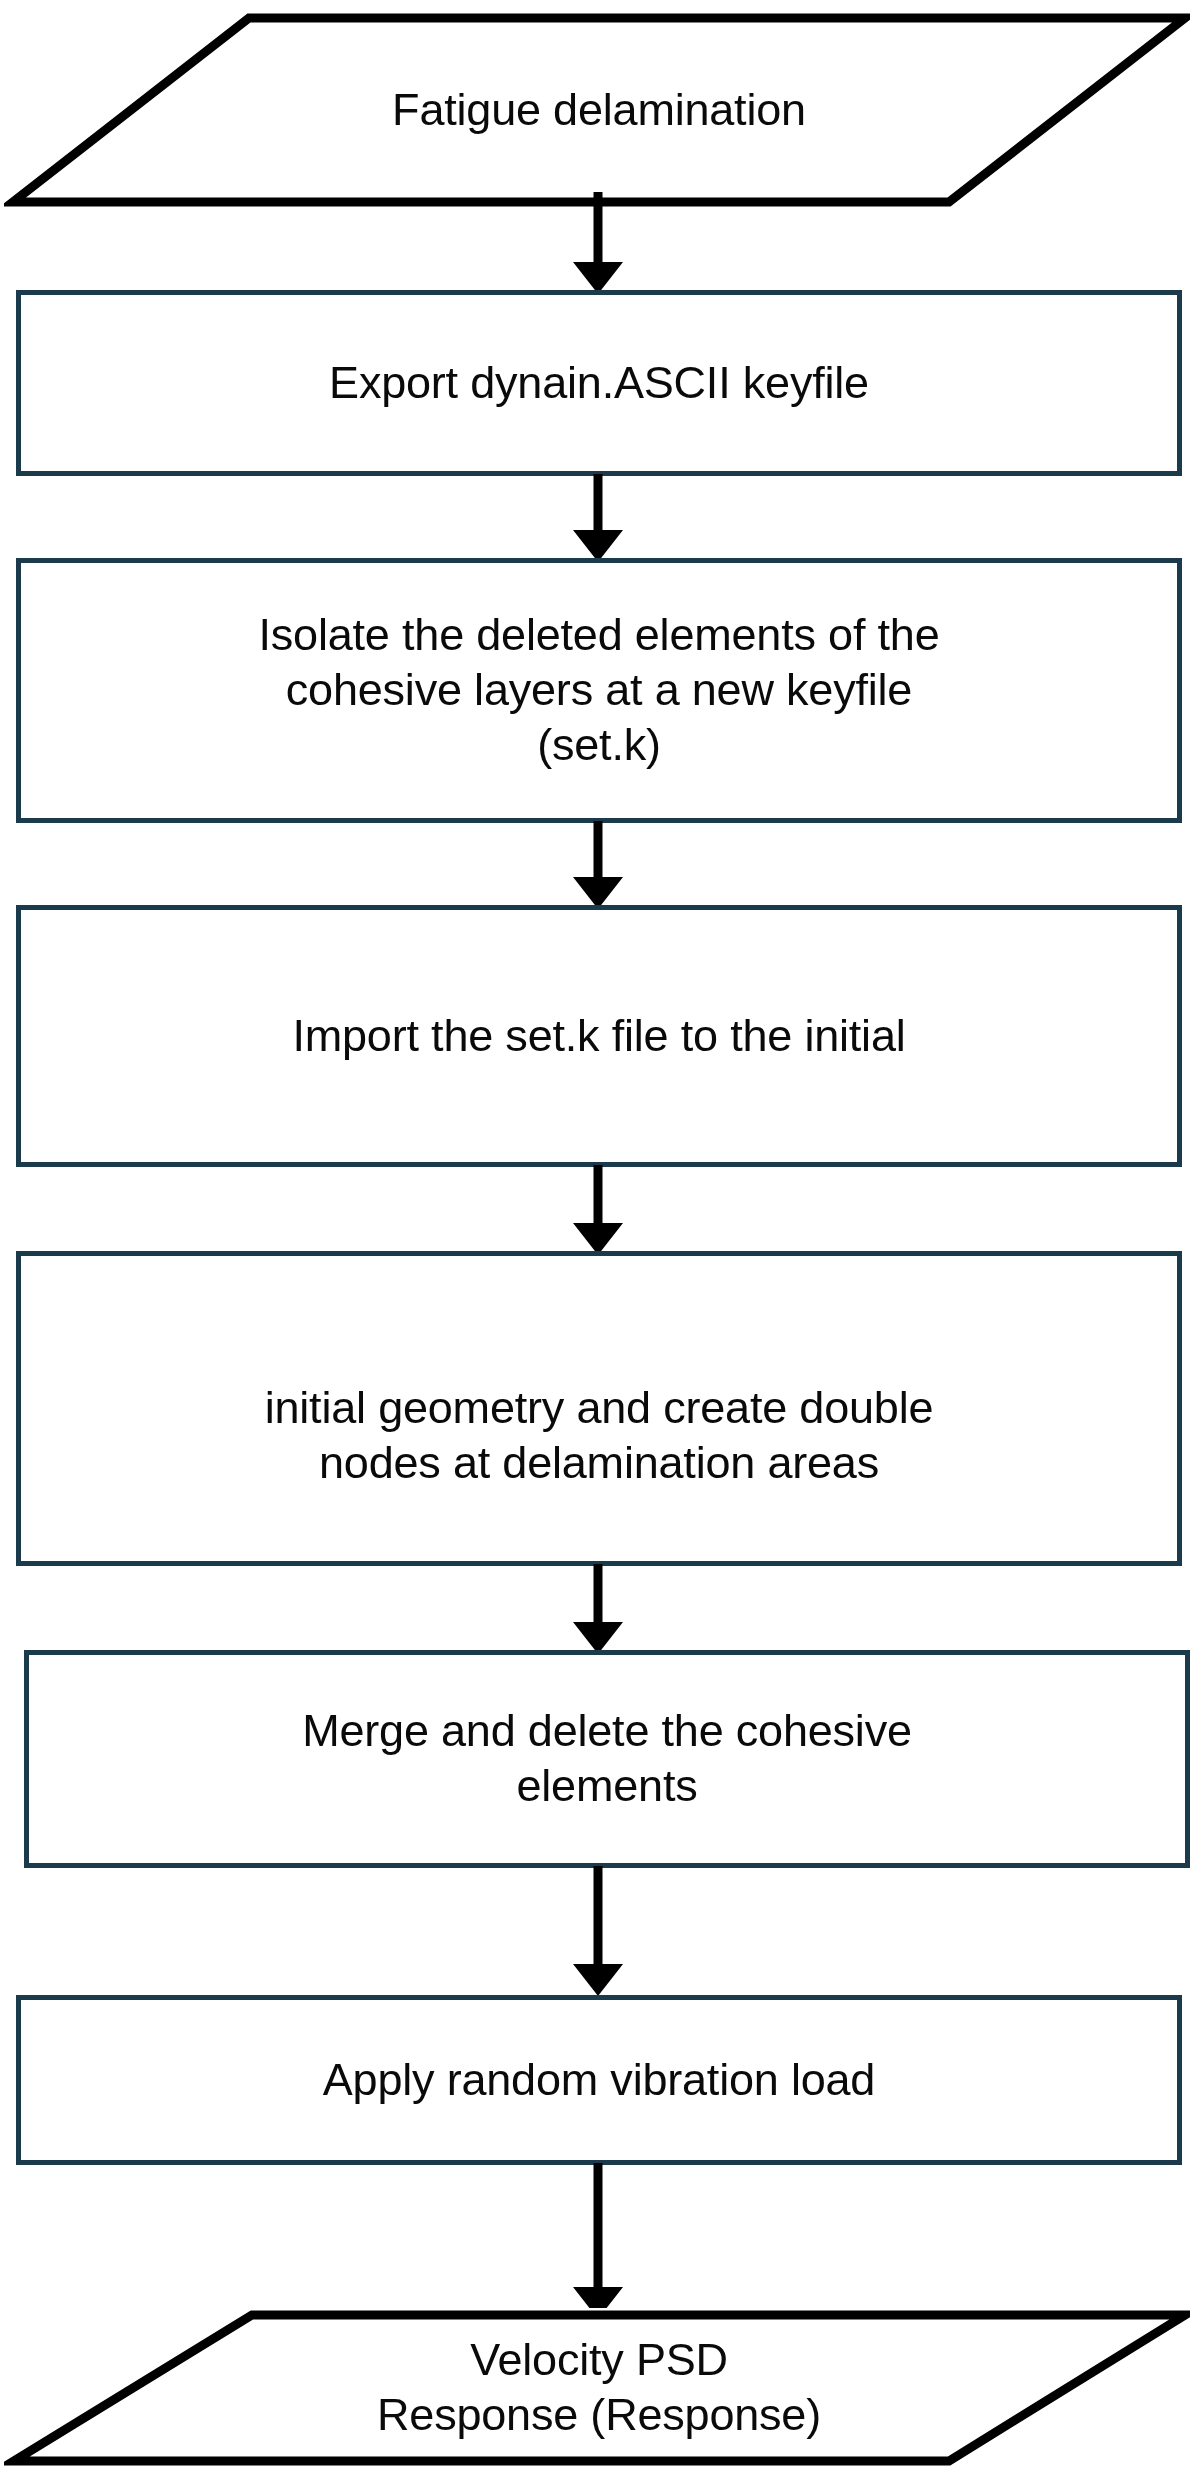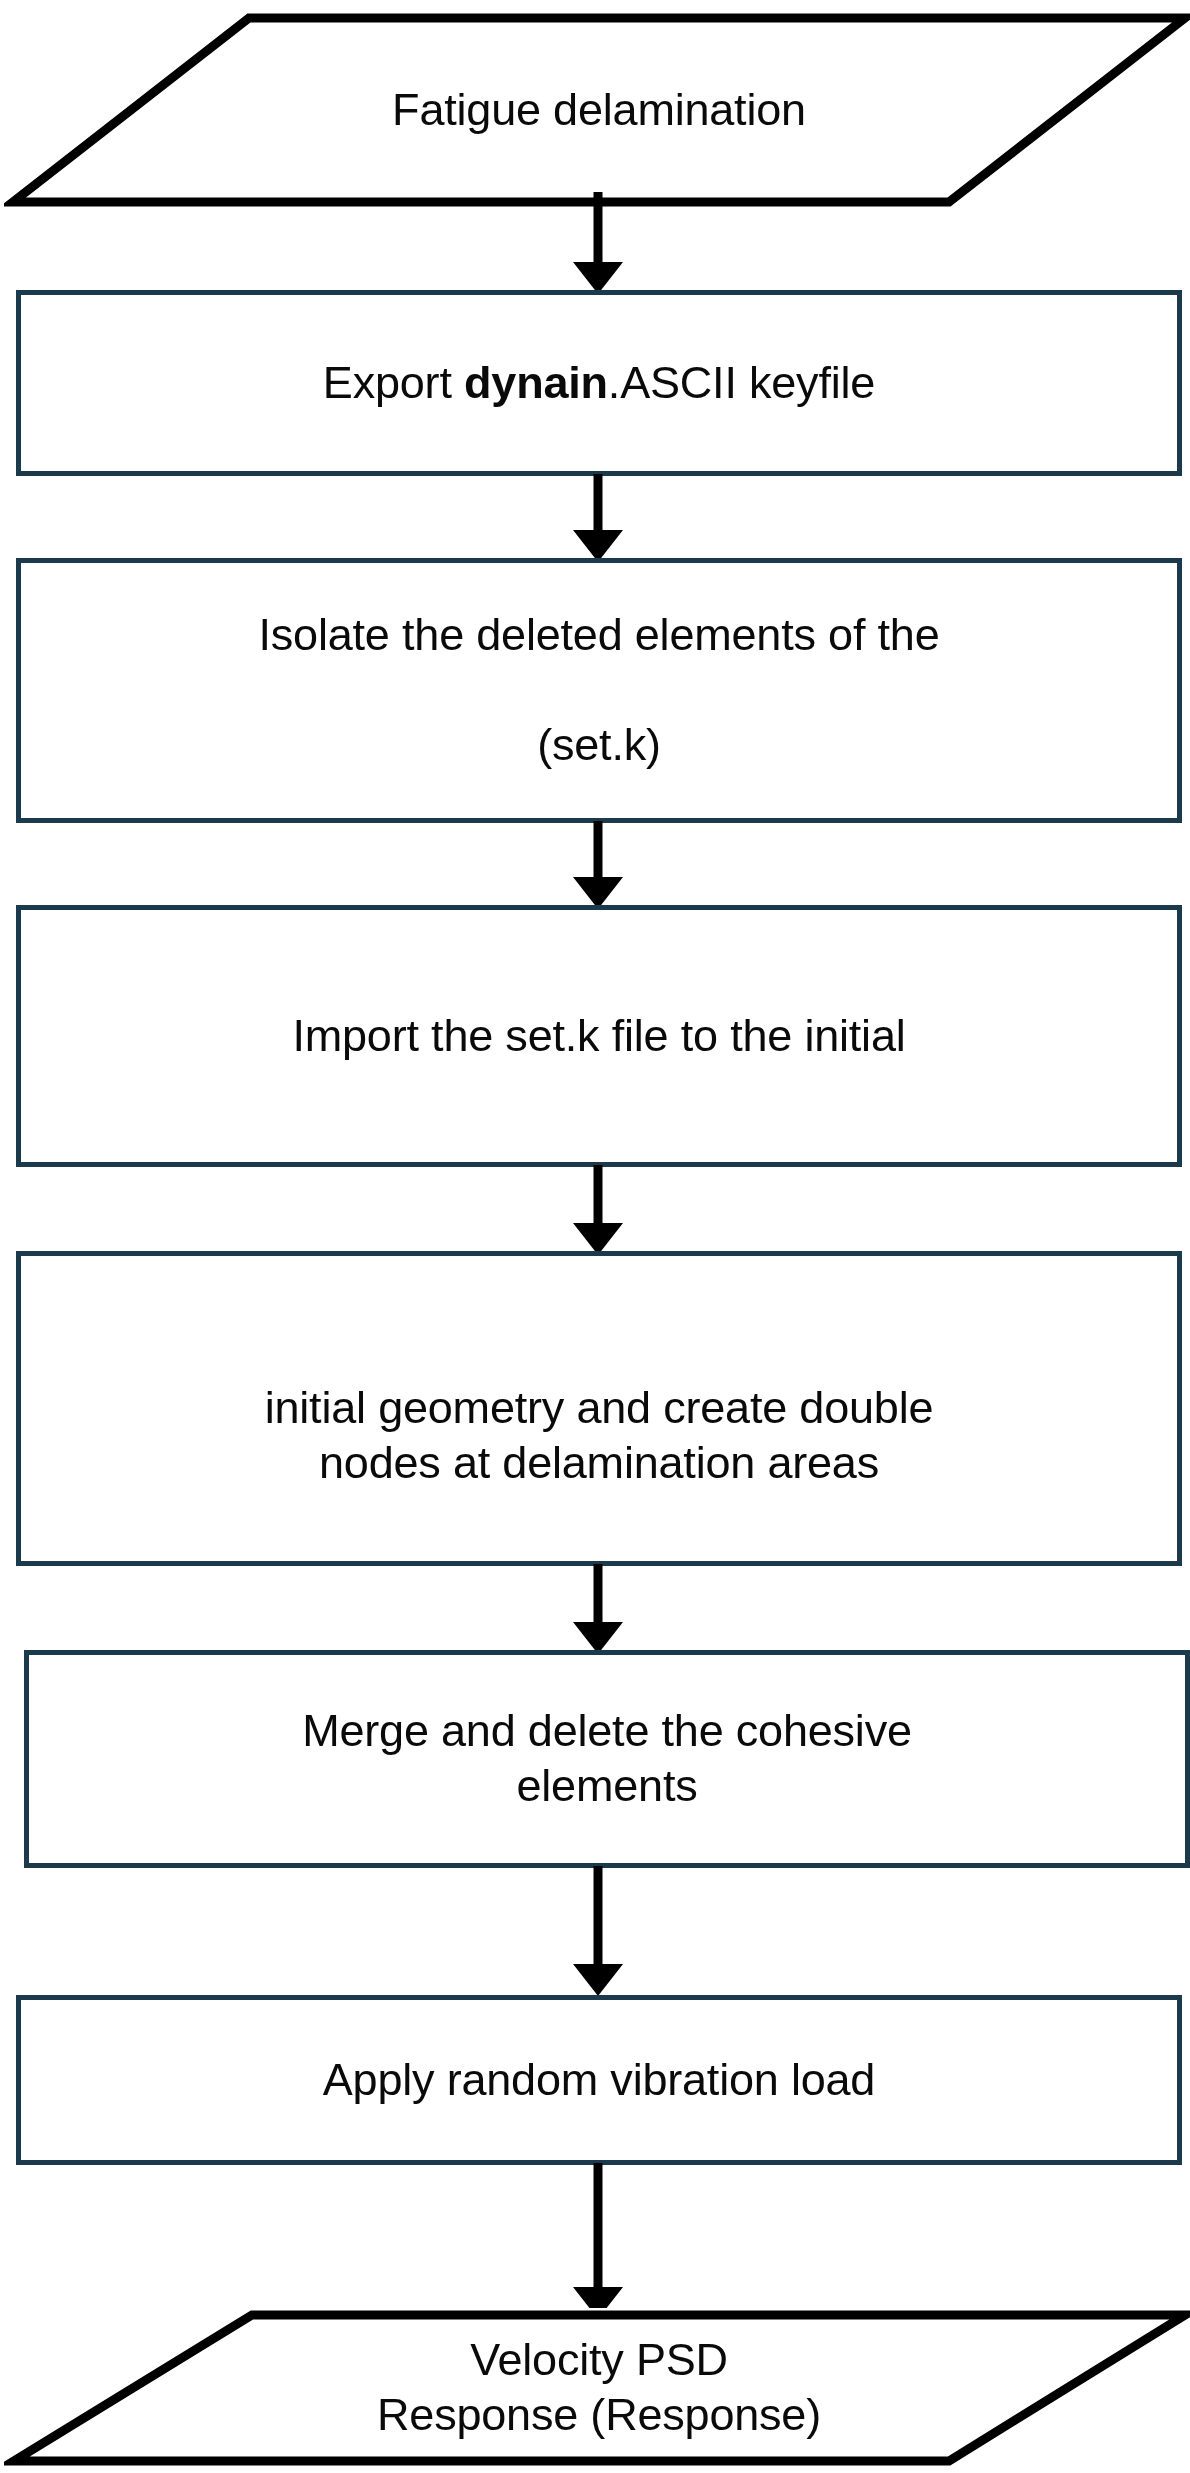--- a/index.html
+++ b/index.html
@@ -46,21 +46,21 @@
     width: 100%;
     font-size: 45px;
     line-height: 1.22;
     letter-spacing: -0.2px;
     color: #0a0a0a;
     padding: 0 40px;
     box-sizing: border-box;
   }
 
   .node-text b {
-    font-weight: 700;
+    font-weight: 400;
     text-align: right;
   }
 
   
   .terminator {
     position: absolute;
     left: 0;
     width: 1190px;
   }
   .terminator svg {
@@ -120,21 +120,21 @@
   <div class="connector" style="top:474px; height:90px;">
     <svg viewBox="0 0 1190 90" preserveAspectRatio="none">
       <line x1="594" y1="0" x2="594" y2="62" stroke="#000000" stroke-width="9"></line>
       <polygon points="569,56 619,56 594,88" fill="#000000"></polygon>
     </svg>
   </div>
 
   <div class="node process" style="top:558px; height:265px;">
     <span class="node-text">
       <span>Isolate the deleted elements of the</span><br>
-      <br>
+      <span>cohesive layers at a new keyfile</span><br>
       <span>(set.k)</span>
     </span>
   </div>
 
   <div class="connector" style="top:821px; height:90px;">
     <svg viewBox="0 0 1190 90" preserveAspectRatio="none">
       <line x1="594" y1="0" x2="594" y2="62" stroke="#000000" stroke-width="9"></line>
       <polygon points="569,56 619,56 594,88" fill="#000000"></polygon>
     </svg>
   </div>

